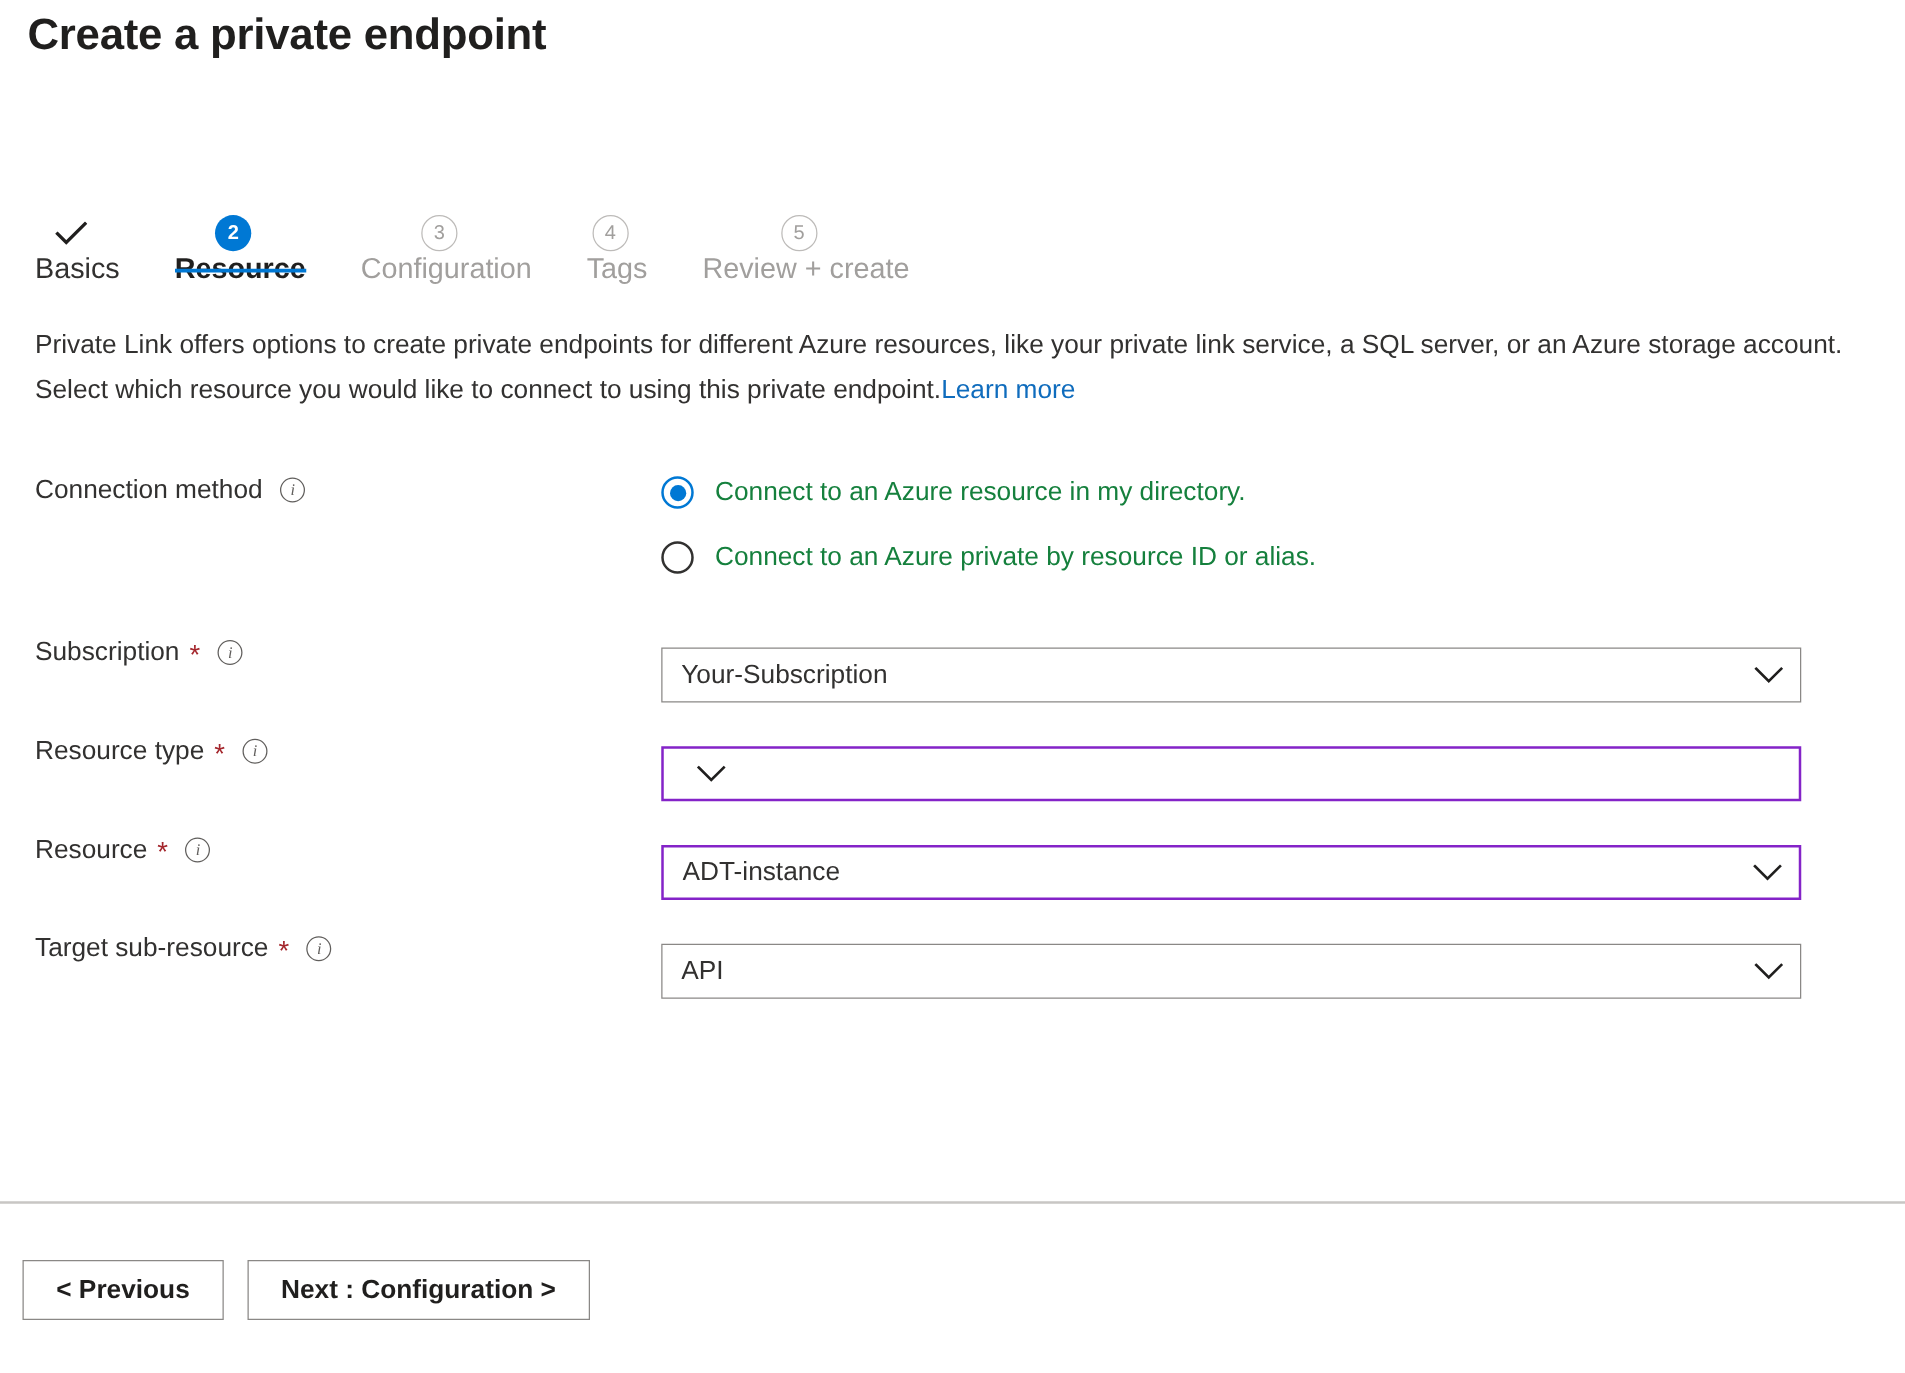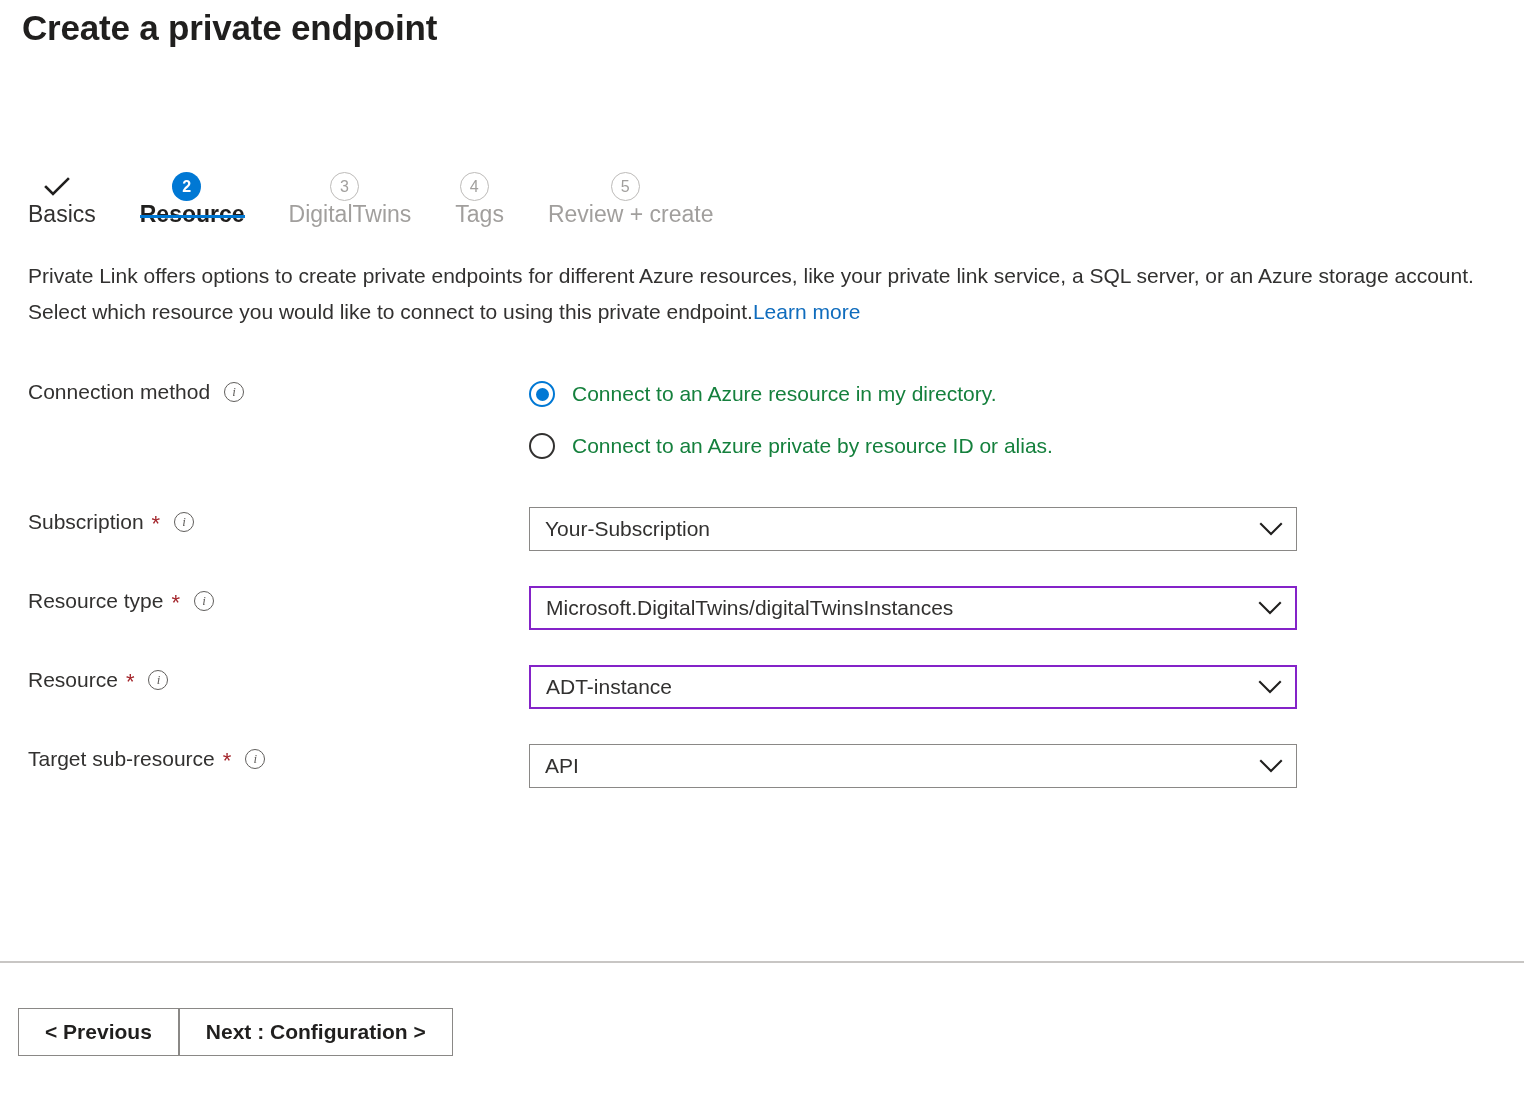--- a/index.html
+++ b/index.html
@@ -204,22 +204,22 @@
   .radio-text {
     font-size: 21px;
     color: #15803d;
     white-space: nowrap;
   }
 
   
   .dropdown {
     position: absolute;
     left: 529px;
-    top: 9px;
-    width: 768px;
+    top: 20px;
+    width: 912px;
     height: 44px;
     box-sizing: border-box;
     background: #ffffff;
     border: 1.6px solid #8a8886;
     display: flex;
     align-items: center;
     justify-content: space-between;
     padding: 0 12px 0 15px;
     cursor: pointer;
   }
@@ -245,20 +245,21 @@
     top: 961px;
     width: 1524px;
     height: 2px;
     background: #c8c6c4;
   }
   .footer {
     position: absolute;
     left: 18px;
     top: 1008px;
     display: flex;
+    gap: 19px;
   }
   .btn {
     height: 48px;
     box-sizing: border-box;
     background: #ffffff;
     border: 1.6px solid #8a8886;
     color: #201f1e;
     font-size: 21px;
     font-weight: 600;
     font-family: "Liberation Sans", "DejaVu Sans", sans-serif;
@@ -284,21 +285,21 @@
   </div>
 
   <div class="tab active">
     <span class="step-badge current">2</span>
     <span class="tab-label">Resource</span>
     <span class="tab-underline"></span>
   </div>
 
   <div class="tab">
     <span class="step-badge pending">3</span>
-    <span class="tab-label">DigitalTwins</span>
+    <span class="tab-label">Configuration</span>
   </div>
 
   <div class="tab">
     <span class="step-badge pending">4</span>
     <span class="tab-label">Tags</span>
   </div>
 
   <div class="tab">
     <span class="step-badge pending">5</span>
     <span class="tab-label">Review + create</span>
@@ -345,21 +346,20 @@
     </div>
   </div>
 
   <div class="row">
     <div class="field-label">
       <span>Resource type</span>
       <span class="req-star">*</span>
       <span class="info-icon">i</span>
     </div>
     <div class="dropdown highlight">
-      <span class="dd-value">Microsoft.DigitalTwins/digitalTwinsInstances</span>
       <span class="chevron">
         <svg width="26" height="16" viewBox="0 0 26 16" aria-hidden="true">
           <polyline points="3,3 13,13 23,3" fill="none" stroke="#201f1e" stroke-width="2.1" stroke-linecap="square" stroke-linejoin="miter"></polyline>
         </svg>
       </span>
     </div>
   </div>
 
   <div class="row">
     <div class="field-label">

